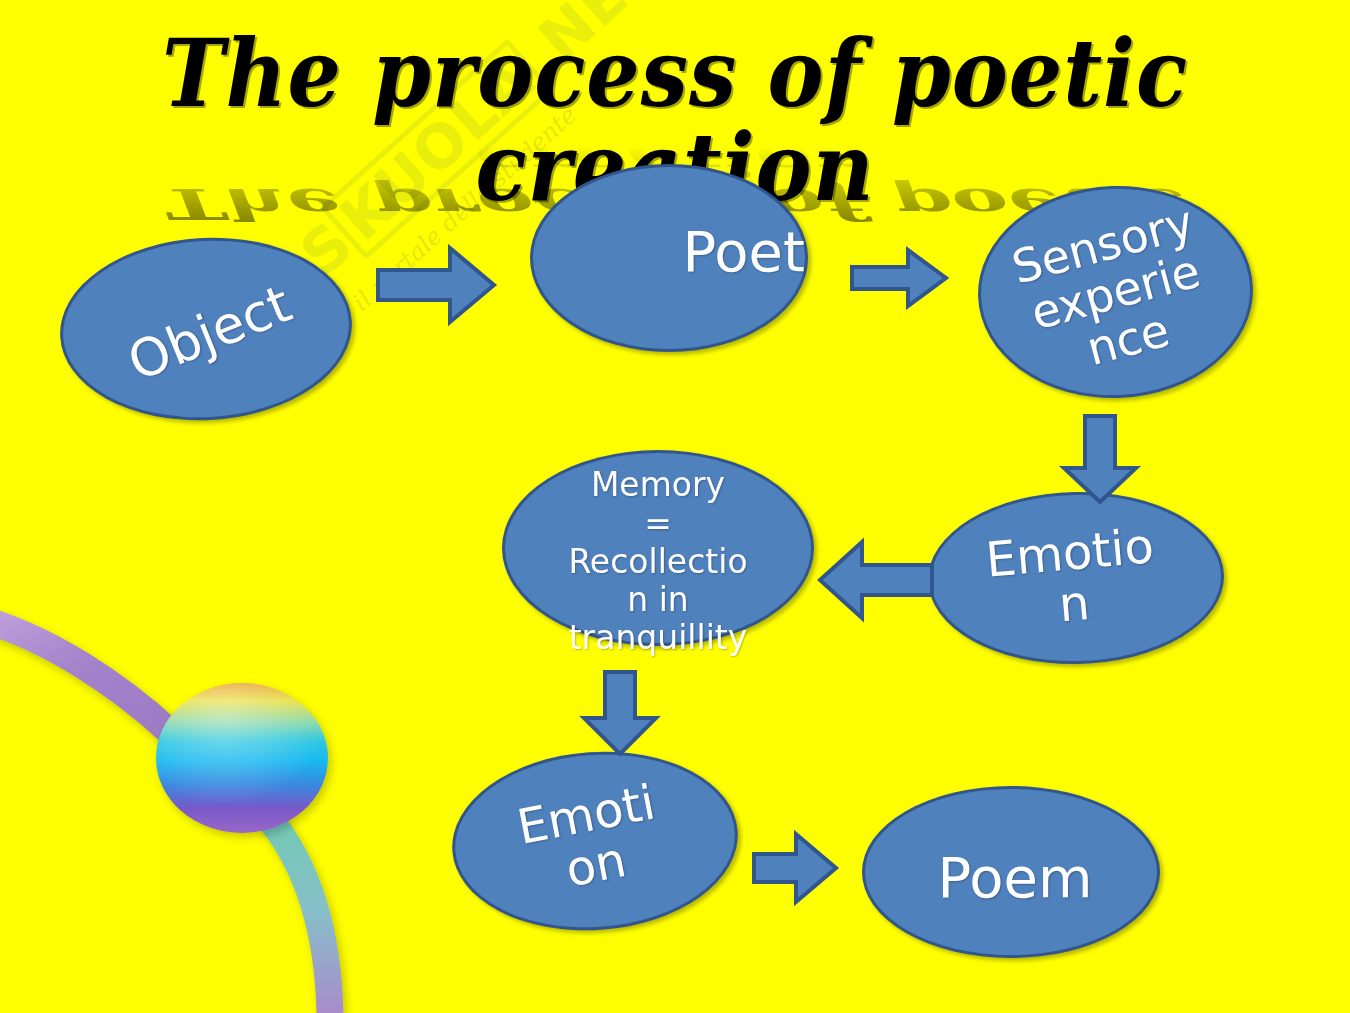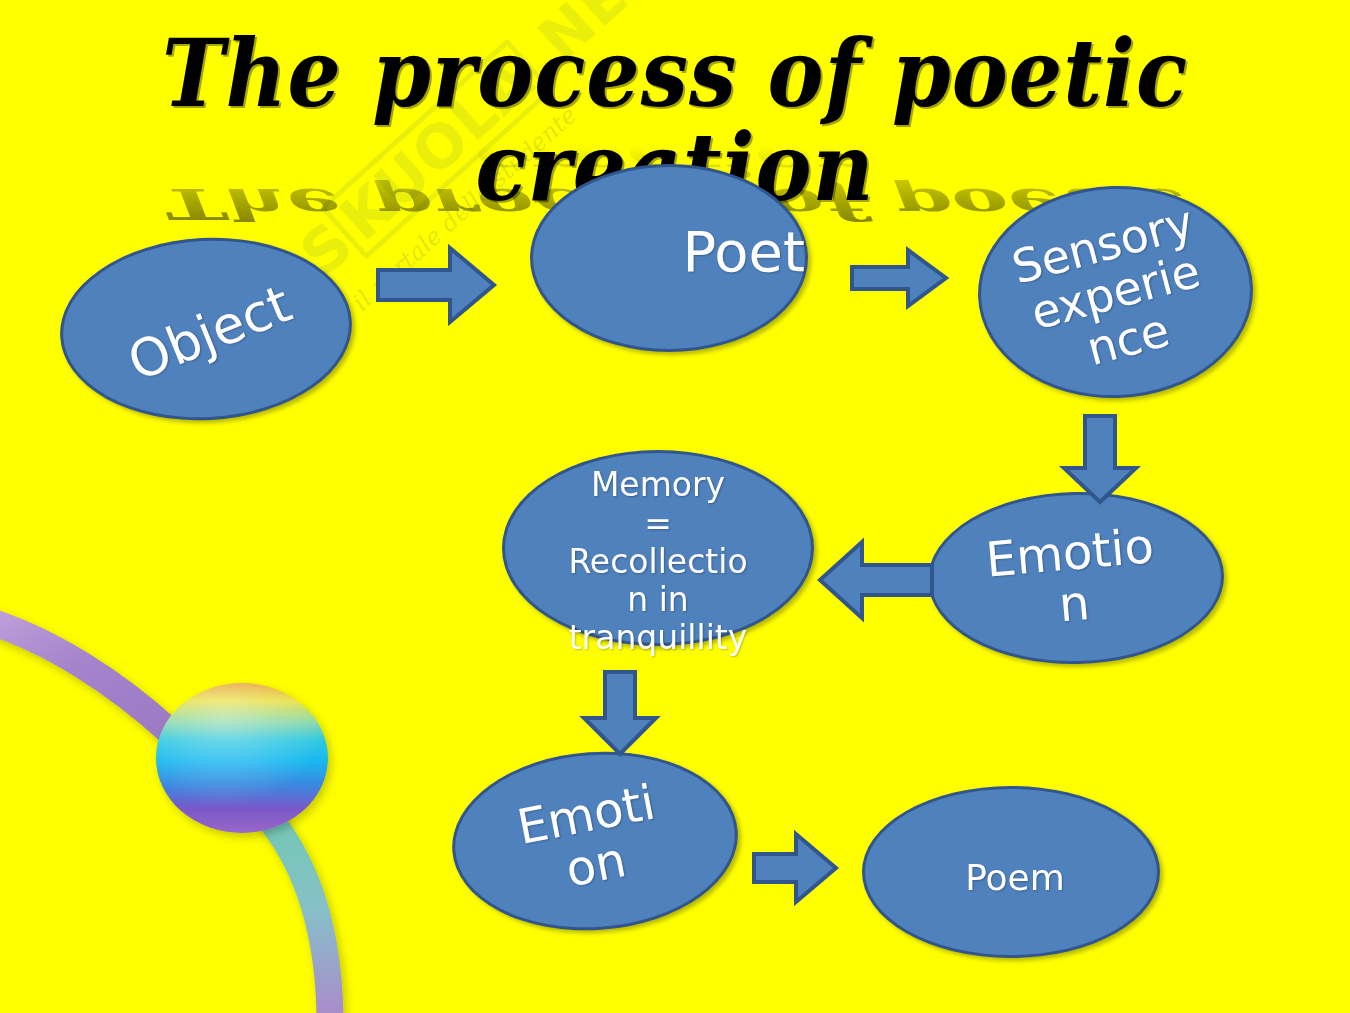--- a/index.html
+++ b/index.html
@@ -123,21 +123,21 @@
   #node-memory      { left: 502px; top: 450px; width: 312px; height: 196px; }
   #node-memory .node-label { font-size: 33px; line-height: 1.16; transform: translateY(14px); }
 
   #node-emotion-1   { left: 928px; top: 492px; width: 296px; height: 172px; transform: rotate(-1deg); }
   #node-emotion-1 .node-label { font-size: 48px; transform: rotate(-4deg) translate(-4px, 0); }
 
   #node-emotion-2   { left: 452px; top: 752px; width: 286px; height: 178px; transform: rotate(-4deg); }
   #node-emotion-2 .node-label { font-size: 48px; transform: rotate(-7deg) translate(-4px, -2px); }
 
   #node-poem        { left: 862px; top: 786px; width: 298px; height: 172px; }
-  #node-poem .node-label { font-size: 36px; transform: translate(4px, 6px); }
+  #node-poem .node-label { font-size: 56px; transform: translate(4px, 6px); }
 
   
   .arrow { position: absolute; }
   .arrow svg { display: block; overflow: visible; }
   .arrow-shape { fill: #4f81bd; stroke: #31558d; stroke-width: 4; }
 
   #arrow-object-poet   { left: 376px; top: 246px; }
   #arrow-poet-sensory  { left: 850px; top: 248px; }
   #arrow-sensory-emotion { left: 1062px; top: 414px; }
   #arrow-emotion-memory  { left: 818px; top: 540px; }

